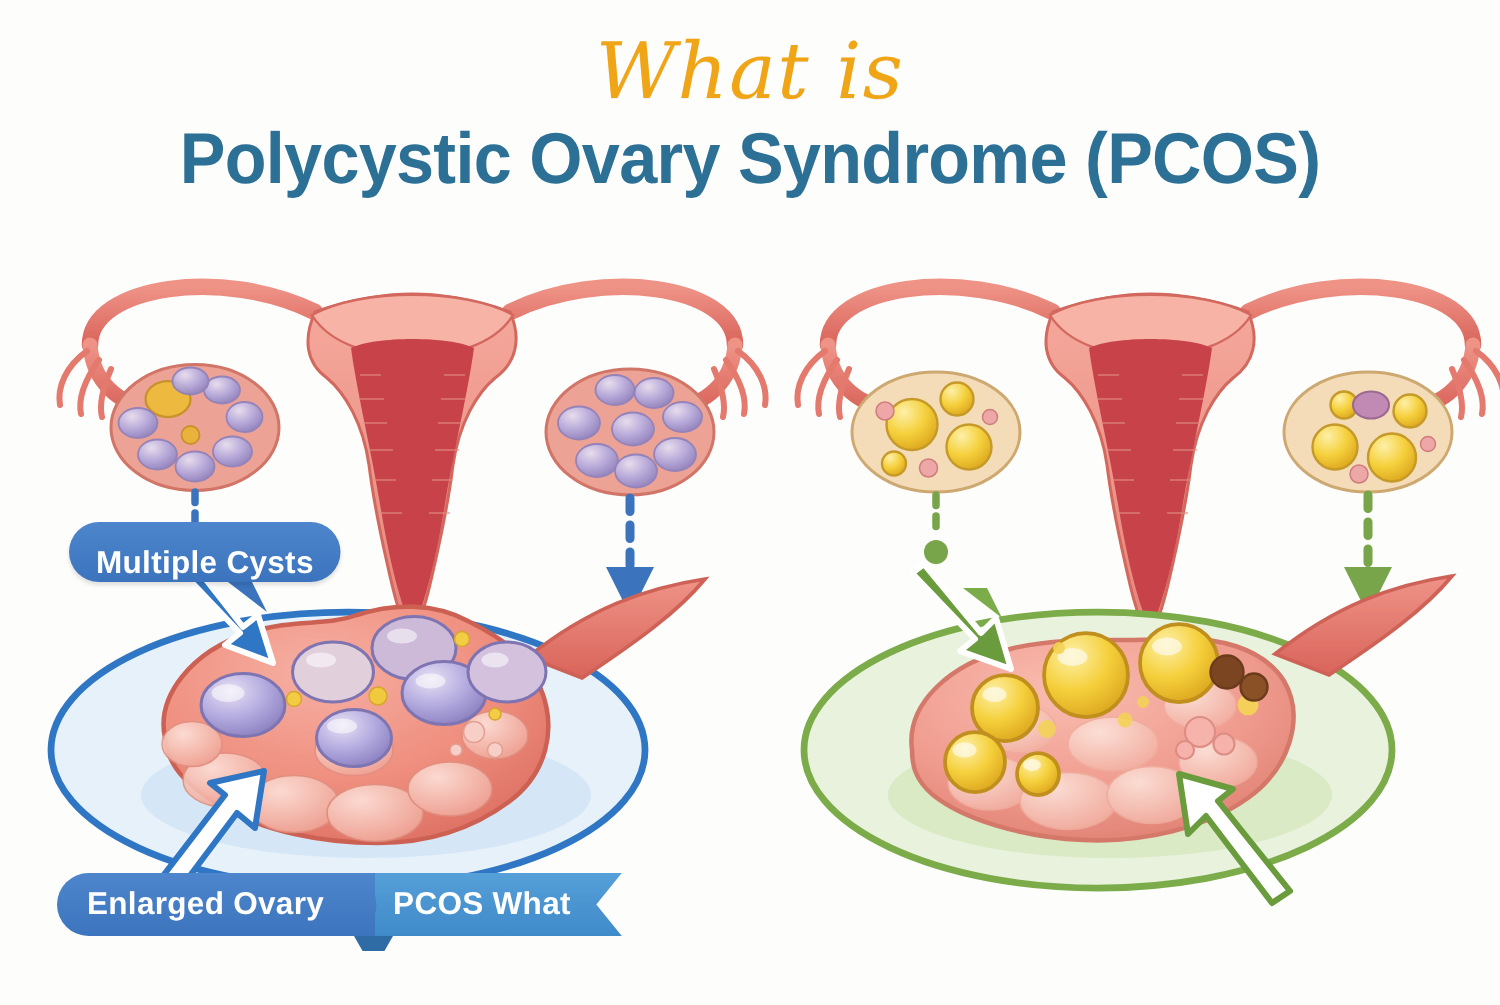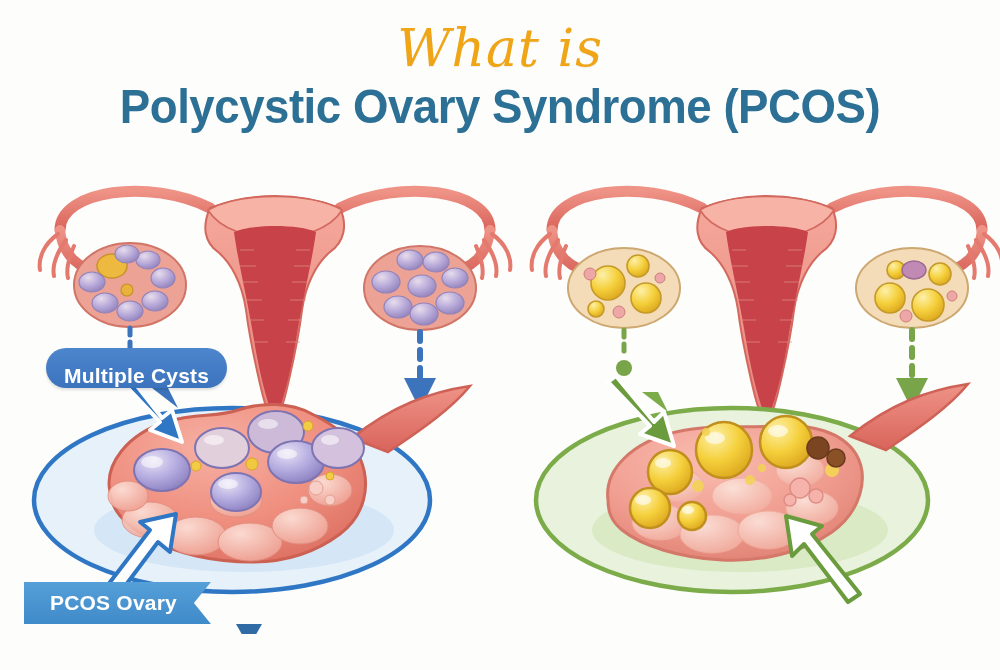--- a/index.html
+++ b/index.html
@@ -276,22 +276,25 @@
         <path d="M104 420 L150 360 L140 352 L176 344 L170 382 L158 372 L116 428 Z" fill="#ffffff" stroke="#2f77c4" stroke-width="4" stroke-linejoin="round"></path>
       </g>
     </svg>
 
     <div class="badge blue" id="badge-cysts">
       <span>Multiple Cysts</span>
     </div>
 
     <div class="banner" id="banner-pcos">
       <div class="fold"></div>
+      <div class="seg a">
+        <span class="seg-txt">Enlarged Ovary</span>
+      </div>
       <div class="seg b">
-        <span class="seg-txt">PCOS Ovary</span>
+        <span class="seg-txt">PCOS What</span>
       </div>
     </div>
   </div>
 
   <div class="panel right">
 
     <svg class="art" width="500" height="500" viewBox="0 0 500 500">
       <defs>
         <radialGradient id="ovBody2" cx="40%" cy="26%" r="85%">
           <stop offset="0" stop-color="#f9bdb0"></stop>

